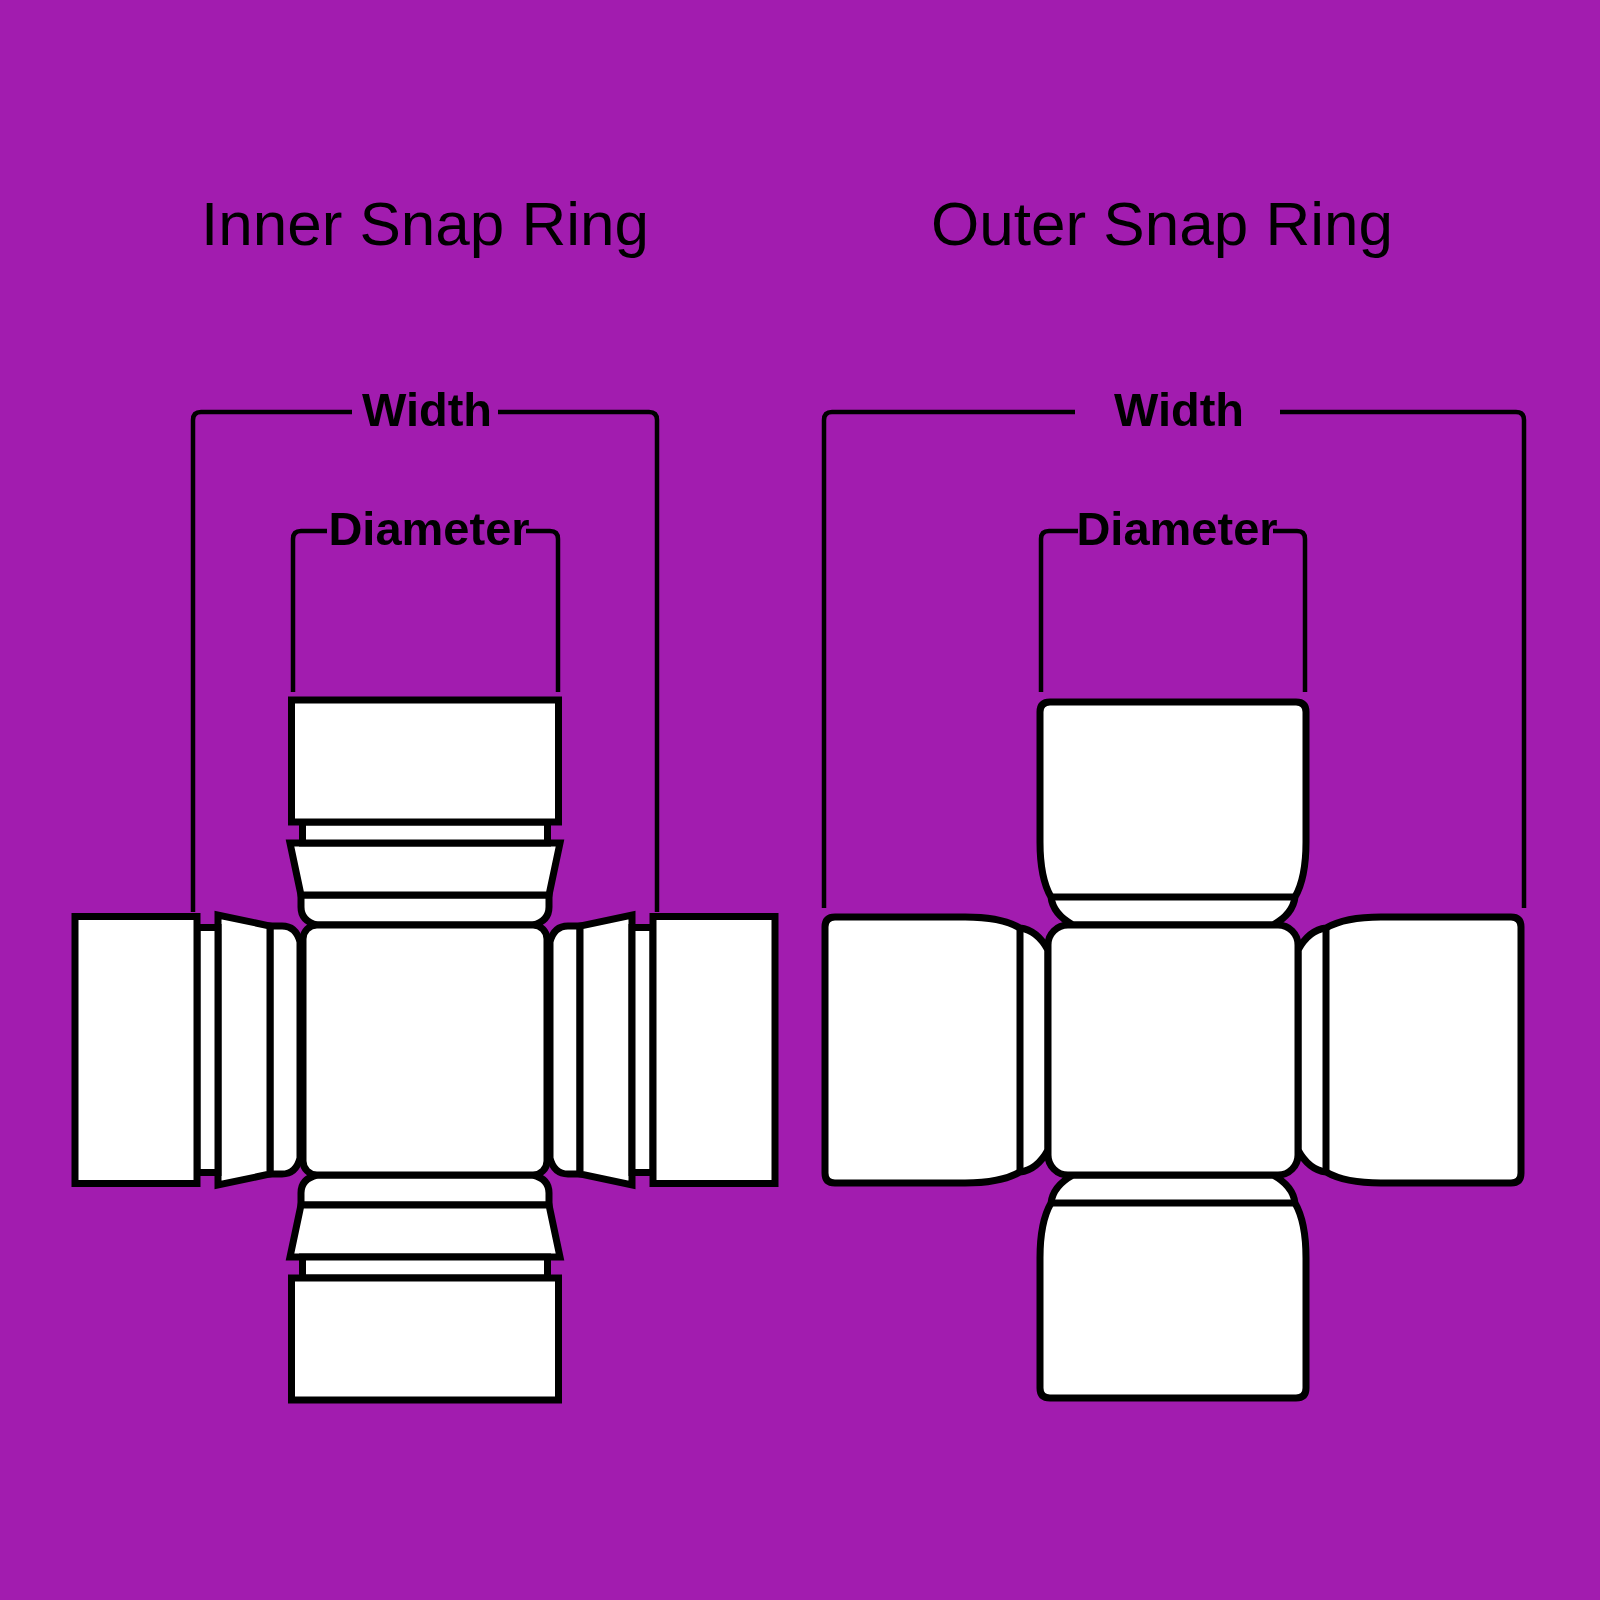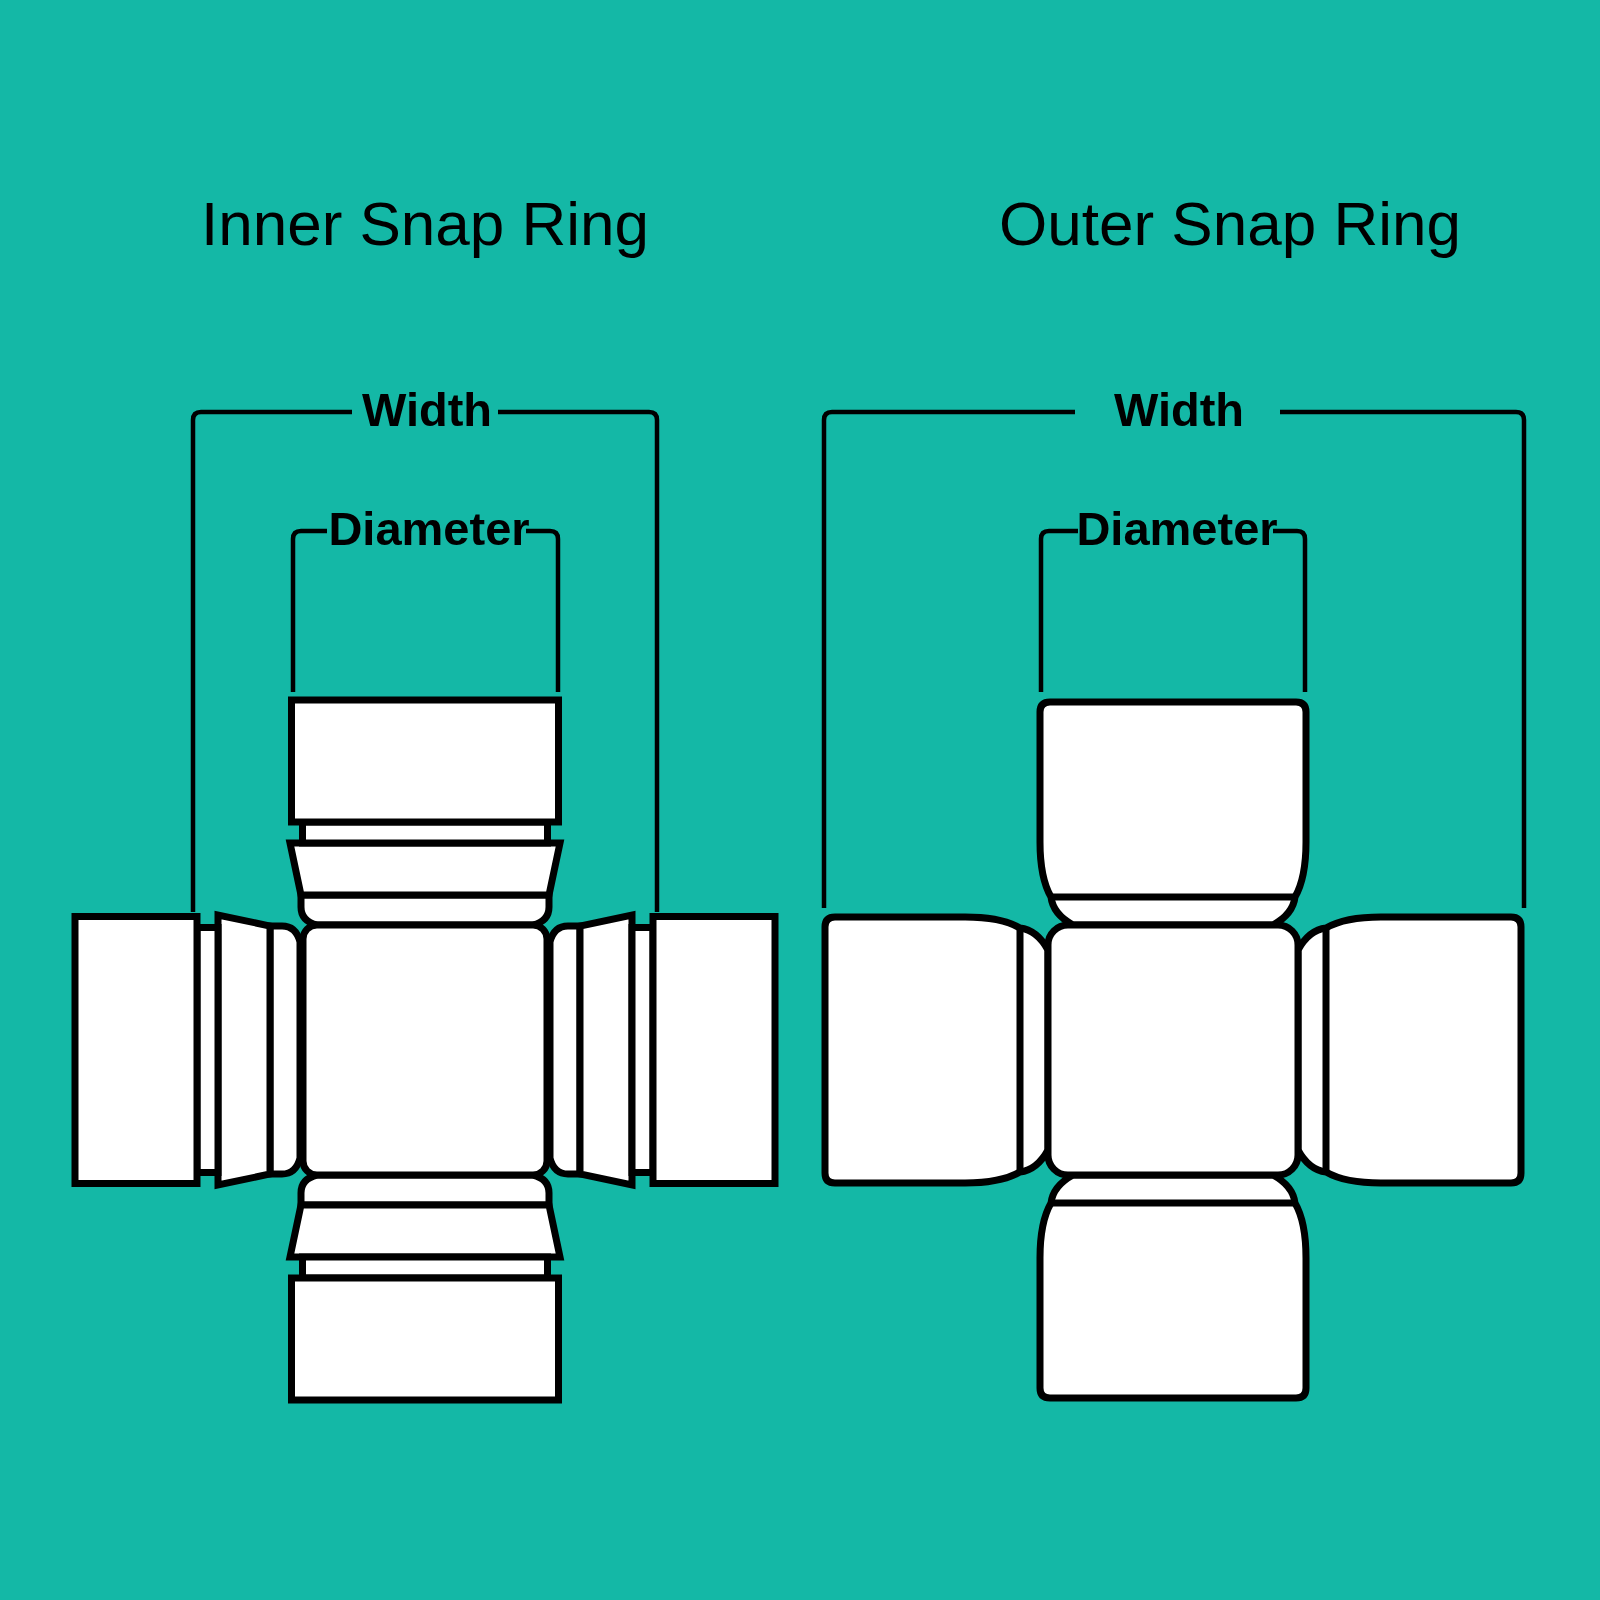--- a/index.html
+++ b/index.html
@@ -1,19 +1,19 @@
 <!DOCTYPE html>
 <html><head>
 <meta charset="utf-8">
 <style>
   html,body{margin:0;padding:0;background:#ffffff;}
   .canvas{
     position:relative;
     width:1600px;height:1600px;
-    background:#14b8a6;
+    background:#a21caf;
     font-family:"Liberation Sans",sans-serif;
     overflow:hidden;
   }
   .linework{position:absolute;left:0;top:0;}
   .label{
     position:absolute;
     transform:translate(-50%,-50%);
     color:#000;
     white-space:nowrap;
     line-height:1;
@@ -87,21 +87,21 @@
       <use href="#arm-outer" transform="rotate(90 1173 1050)"></use>
       <use href="#arm-outer" transform="rotate(180 1173 1050)"></use>
       <use href="#arm-outer" transform="rotate(270 1173 1050)"></use>
 
       <rect x="1048" y="925" width="250" height="250" rx="20" fill="#ffffff" stroke="#000" stroke-width="7"></rect>
     </g>
   </svg>
 
   <div class="label title" style="left:425px;top:224px;">Inner Snap Ring</div>
 
-  <div class="label title" style="left:1230px;top:224px;">Outer Snap Ring</div>
+  <div class="label title" style="left:1162px;top:224px;">Outer Snap Ring</div>
 
   <div class="label dim" style="left:427px;top:409px;">Width</div>
 
   <div class="label dim" style="left:429px;top:528px;">Diameter</div>
 
   <div class="label dim" style="left:1179px;top:409px;">Width</div>
 
   <div class="label dim" style="left:1177px;top:528px;">Diameter</div>
 
 </div>

